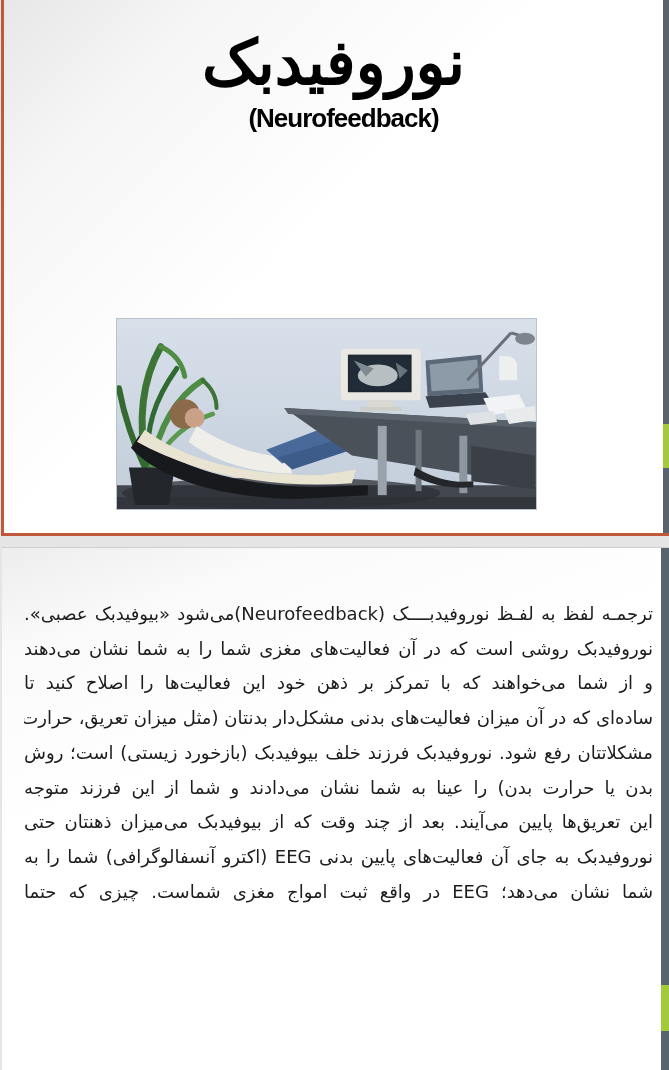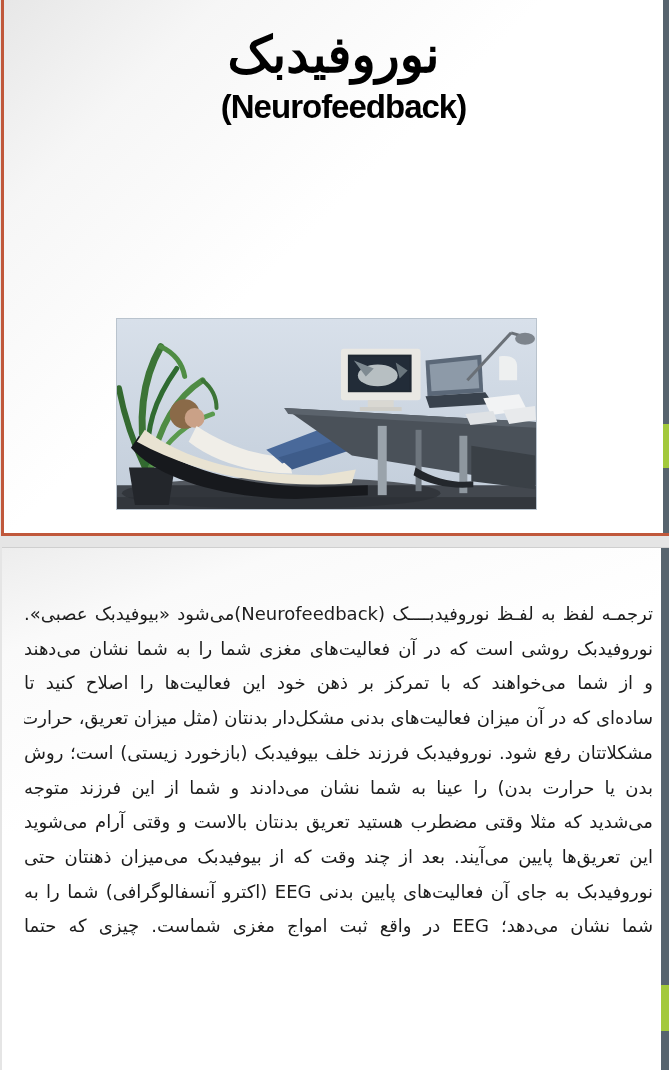--- a/index.html
+++ b/index.html
@@ -23,25 +23,25 @@
   }
   .slide1 .inner{position:relative;width:100%;height:100%;overflow:hidden;}
 
   .accent-strip{position:absolute;top:0;right:0;width:8px;height:100%;background:var(--accent-bar);}
   .accent-strip .green-seg{position:absolute;left:0;width:100%;background:var(--accent-green);}
   .slide1 .green-seg{top:424px;height:44px;}
 
   .title-block{position:absolute;top:24px;left:0;right:8px;text-align:center;}
   .title-fa{
     font-family:"DejaVu Serif","Liberation Serif",serif;
-    font-weight:bold;font-size:50px;line-height:1.25;color:#000;direction:rtl;
+    font-weight:bold;font-size:62px;line-height:1.25;color:#000;direction:rtl;
   }
   .title-en{
     font-family:"Liberation Sans","DejaVu Sans",sans-serif;
-    font-weight:bold;font-size:33px;line-height:1.1;color:#000;margin-top:2px;letter-spacing:-1px;padding-left:20px;
+    font-weight:bold;font-size:26px;line-height:1.1;color:#000;margin-top:2px;letter-spacing:-1px;padding-left:20px;
   }
 
   .photo{
     position:absolute;left:112px;top:318px;width:421px;height:192px;
     border:1px solid #b9c3cd;background:#cdd6e1;overflow:hidden;
   }
   .photo svg{display:block;width:100%;height:100%;}
 
   
   .slide-gap{position:absolute;left:0;top:536px;width:669px;height:12px;background:var(--page-bg);}
@@ -171,21 +171,20 @@
 
   <div class="slide2">
     <div class="inner">
       <div class="para" lang="fa" dir="rtl">
           <div class="line">ترجمـه لفظ به لفـظ نوروفیدبــــک   (Neurofeedback)می‌شود «بیوفیدبک عصبی».</div>
           <div class="line">نوروفیدبک روشی است که در آن فعالیت‌های مغزی شما را به شما نشان می‌دهند</div>
           <div class="line">و از شما می‌خواهند که با تمرکز بر ذهن خود این فعالیت‌ها را اصلاح کنید تا</div>
           <div class="line">ساده‌ای که در آن میزان فعالیت‌های بدنی مشکل‌دار بدنتان (مثل میزان تعریق، حرارت</div>
           <div class="line">مشکلاتتان رفع شود. نوروفیدبک فرزند خلف بیوفیدبک (بازخورد زیستی) است؛ روش</div>
           <div class="line">بدن یا حرارت بدن) را عینا به شما نشان می‌دادند و شما از این فرزند متوجه</div>
-          <div class="line">می‌شدید که مثلا وقتی مضطرب هستید تعریق بدنتان بالاست و وقتی آرام می‌شوید</div>
           <div class="line">این تعریق‌ها پایین می‌آیند. بعد از چند وقت که از بیوفیدبک می‌میزان ذهنتان حتی</div>
           <div class="line">نوروفیدبک به جای آن فعالیت‌های پایین بدنی EEG (اکترو آنسفالوگرافی) شما را به</div>
           <div class="line">شما نشان می‌دهد؛ EEG در واقع ثبت امواج مغزی شماست. چیزی که حتما</div>
         </div>
 
       <div class="accent-strip">
         <div class="green-seg"></div>
       </div>
     </div>
   </div>

